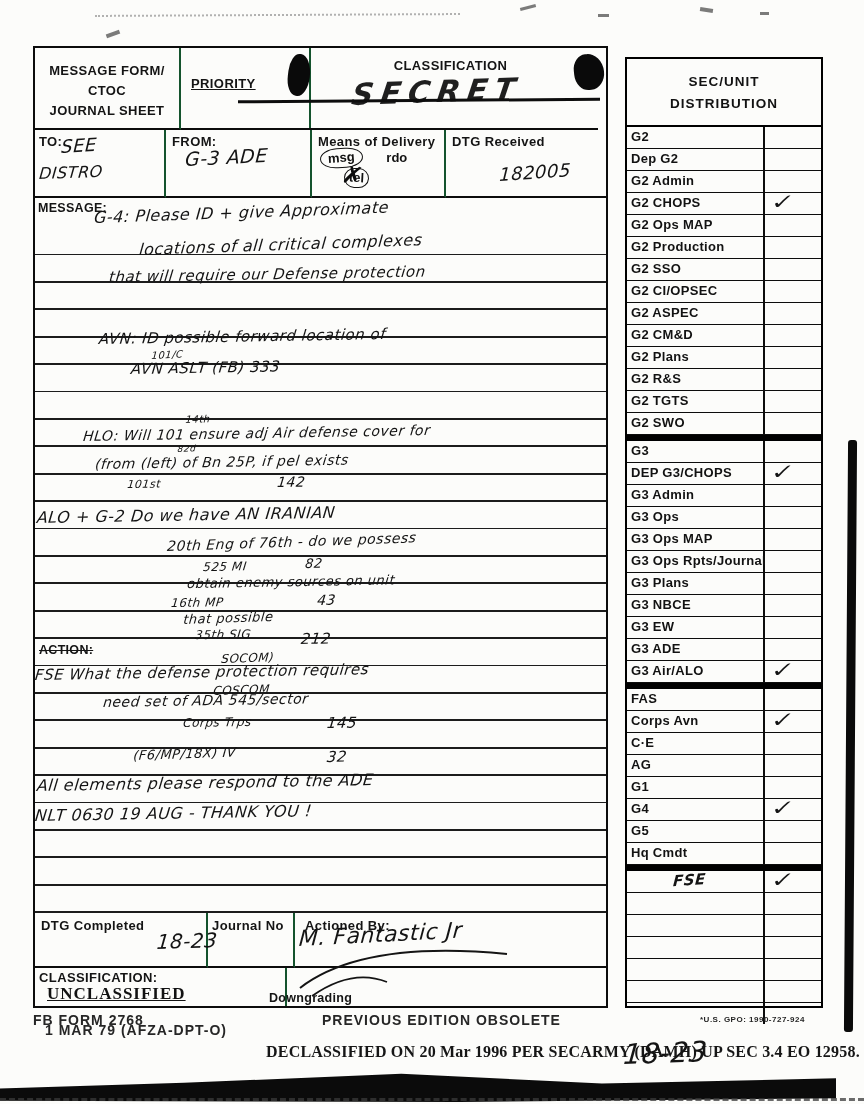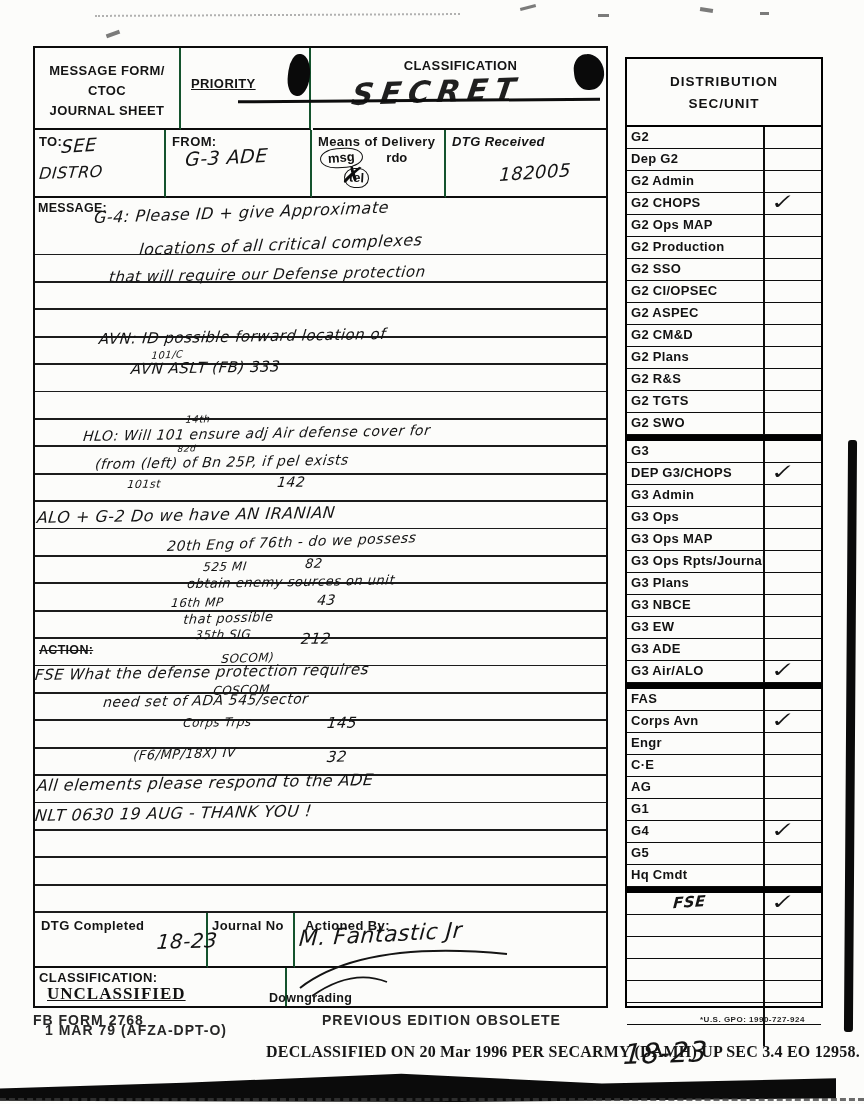--- a/index.html
+++ b/index.html
@@ -86,40 +86,40 @@
   <div class="abs form-box" style="left:33px; top:46px; width:575px; height:962px;">
 
     <div class="cell title-cell" style="left:0; top:0; width:146px; height:82px;">
       <div class="lbl">MESSAGE FORM/</div>
       <div class="lbl">CTOC</div>
       <div class="lbl">JOURNAL SHEET</div>
     </div>
     <div class="cell" style="left:146px; top:0; width:130px; height:82px;">
       <span class="lbl" style="position:absolute; left:10px; top:28px;text-decoration:underline;">PRIORITY</span>
     </div>
-    <div class="cell no-r classification-cell" style="left:278px; top:0; width:295px; height:82px;">
+    <div class="cell no-r classification-cell" style="left:268px; top:0; width:295px; height:82px;">
       <span class="lbl">CLASSIFICATION</span>
     </div>
 
     <div class="cell" style="left:0; top:82px; width:131px; height:68px;">
       <span class="lbl" style="position:absolute; left:4px; top:4px;">TO:</span>
     </div>
     <div class="cell" style="left:131px; top:82px; width:146px; height:68px;">
       <span class="lbl" style="position:absolute; left:6px; top:4px;">FROM:</span>
     </div>
     <div class="cell" style="left:277px; top:82px; width:134px; height:68px;">
       <span class="lbl" style="position:absolute; left:6px; top:4px; font-weight:600;">Means of Delivery</span>
       <div class="delivery-opts">
         <span class="opt opt-circled">msg</span>
         <span class="opt opt-rdo">rdo</span>
         <span class="opt opt-tel"><span>tel</span><span class="x-overlay">✗</span></span>
       </div>
     </div>
     <div class="cell no-r" style="left:411px; top:82px; width:160px; height:68px;">
-      <span class="lbl" style="position:absolute; left:6px; top:4px; font-weight:600;font-style:italic;">DTG Received</span>
+      <span class="lbl" style="position:absolute; left:6px; top:4px; font-weight:600;">DTG Received</span>
     </div>
 
     <div class="abs" style="left:0; top:150px; width:571px; height:715px;">
       <span class="lbl-sm" style="position:absolute; left:3px; top:3px;">MESSAGE:</span>
       <div class="ruled" style="top:30px; height:690px;"></div>
       <span class="lbl-sm action-label" style="position:absolute; left:4px; top:445px;">ACTION:</span>
     </div>
 
     <div class="cell" style="left:0; top:865px; width:173px; height:55px;">
       <span class="lbl" style="position:absolute; left:6px; top:5px; font-weight:600;">DTG  Completed</span>
@@ -145,22 +145,22 @@
   <div class="abs hw" style="left:352px; top:74px; font-size:30px; font-weight:700; letter-spacing:7px; transform:rotate(-2deg) skewX(-10deg); opacity:.95;"><span>SECRET</span></div>
   <div class="abs scrawl-strike" style="left:238px; top:99px; width:362px; height:2.6px; transform:rotate(-0.4deg);"></div>
 
   <svg class="sig-swoosh" style="left:292px; top:938px;" width="230" height="60" viewBox="0 0 230 60">
     <path d="M8 50 Q 70 2 215 16" stroke="#141414" stroke-width="2" fill="none"></path>
     <path d="M20 58 Q 60 30 95 44" stroke="#141414" stroke-width="1.6" fill="none"></path>
   </svg>
 
   <div class="abs dist-box" style="left:625px; top:57px; width:198px; height:951px;">
     <div class="dist-header" style="height:68px;">
+      <div>SEC/UNIT</div>
       <div>DISTRIBUTION</div>
-      <div>SEC/UNIT</div>
     </div>
     <div>
         <div class="dist-row">
           <div class="dist-label">G2</div>
           <div class="dist-check"></div>
         </div>
         <div class="dist-row">
           <div class="dist-label">Dep  G2</div>
           <div class="dist-check"></div>
         </div>
@@ -258,24 +258,20 @@
           <div class="dist-check"><span class="hw checkmark">✓</span></div>
         </div>
         <div class="dist-sep"></div>
         <div class="dist-row">
           <div class="dist-label">FAS</div>
           <div class="dist-check"></div>
         </div>
         <div class="dist-row">
           <div class="dist-label">Corps  Avn</div>
           <div class="dist-check"><span class="hw checkmark">✓</span></div>
-        </div>
-        <div class="dist-row">
-          <div class="dist-label">Engr</div>
-          <div class="dist-check"></div>
         </div>
         <div class="dist-row">
           <div class="dist-label">C·E</div>
           <div class="dist-check"></div>
         </div>
         <div class="dist-row">
           <div class="dist-label">AG</div>
           <div class="dist-check"></div>
         </div>
         <div class="dist-row">

